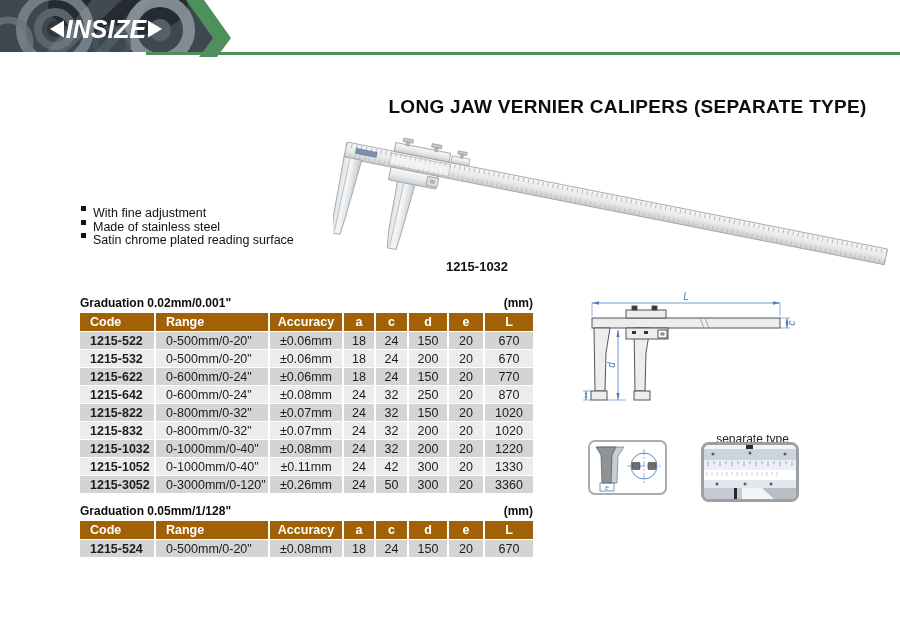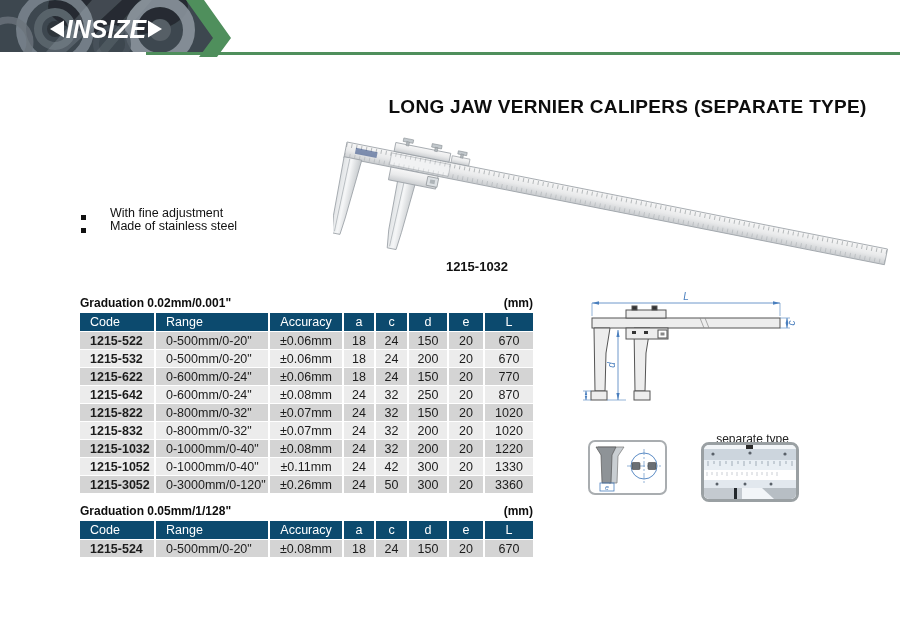--- a/index.html
+++ b/index.html
@@ -16,30 +16,30 @@
     position:absolute;top:96px;left:355px;width:545px;text-align:center;
     font-size:19px;font-weight:bold;letter-spacing:.3px;color:#0d0d0d;
   }
   
   #product-svg{position:absolute;left:333px;top:126px}
   .product-code{position:absolute;top:259px;left:377px;width:200px;text-align:center;
     font-weight:bold;font-size:13px;color:#111}
   
   .features{position:absolute;top:206px;left:81px;margin:0;padding:0;list-style:none;
     font-size:12.5px;color:#111}
-  .features li{display:flex;align-items:flex-end;gap:24px;height:13.5px}
+  .features li{display:flex;align-items:flex-start;gap:7px;height:13.5px}
   .features .bullet{width:5px;height:5px;background:#111;flex:0 0 5px}
   
   .tables-wrap{position:absolute;left:80px;top:297px;width:453px}
   .tbl-title-row{display:flex;justify-content:space-between;align-items:flex-end;
     font-size:12px;font-weight:bold;color:#0d0d0d;height:13px;margin-bottom:3px}
   table{border-collapse:collapse;table-layout:fixed;width:453px;font-size:12.5px}
   col.c-code{width:75px}col.c-range{width:114px}col.c-acc{width:74px}
   col.c-a{width:32px}col.c-c{width:33px}col.c-d{width:40px}col.c-e{width:36px}col.c-l{width:49px}
-  th{background:#0c4a6e;color:#fff;font-weight:normal;height:18px;padding:0;
+  th{background:#a16207;color:#fff;font-weight:bold;height:18px;padding:0;
     text-align:center;border-right:2px solid #fff;border-bottom:1px solid #fff;font-size:12.5px}
   td{height:17px;padding:0;text-align:center;color:#1c1c1c;
     border-right:2px solid #fff;border-bottom:1px solid #fff}
   th:first-child,td:first-child,th:nth-child(2),td:nth-child(2){text-align:left;padding-left:10px}
   th:last-child,td:last-child{border-right:none}
   td:first-child{font-weight:bold}
   tbody tr:nth-child(odd){background:#d4d4d4}
   tbody tr:nth-child(even){background:#ececec}
   .tbl2{margin-top:11px}
   
@@ -136,20 +136,24 @@
 <div class="product-code">1215-1032</div>
 
 <ul class="features">
   <li>
       <span class="bullet"></span>
       <span>With fine adjustment</span>
     </li>
   <li>
       <span class="bullet"></span>
       <span>Made of stainless steel</span>
+    </li>
+  <li>
+      <span class="bullet"></span>
+      <span>Satin chrome plated reading surface</span>
     </li>
 </ul>
 
 <div class="tables-wrap">
   <div class="tbl-title-row">
     <span>Graduation 0.02mm/0.001"</span>
     <span>(mm)</span>
   </div>
   <table>
     <colgroup>

